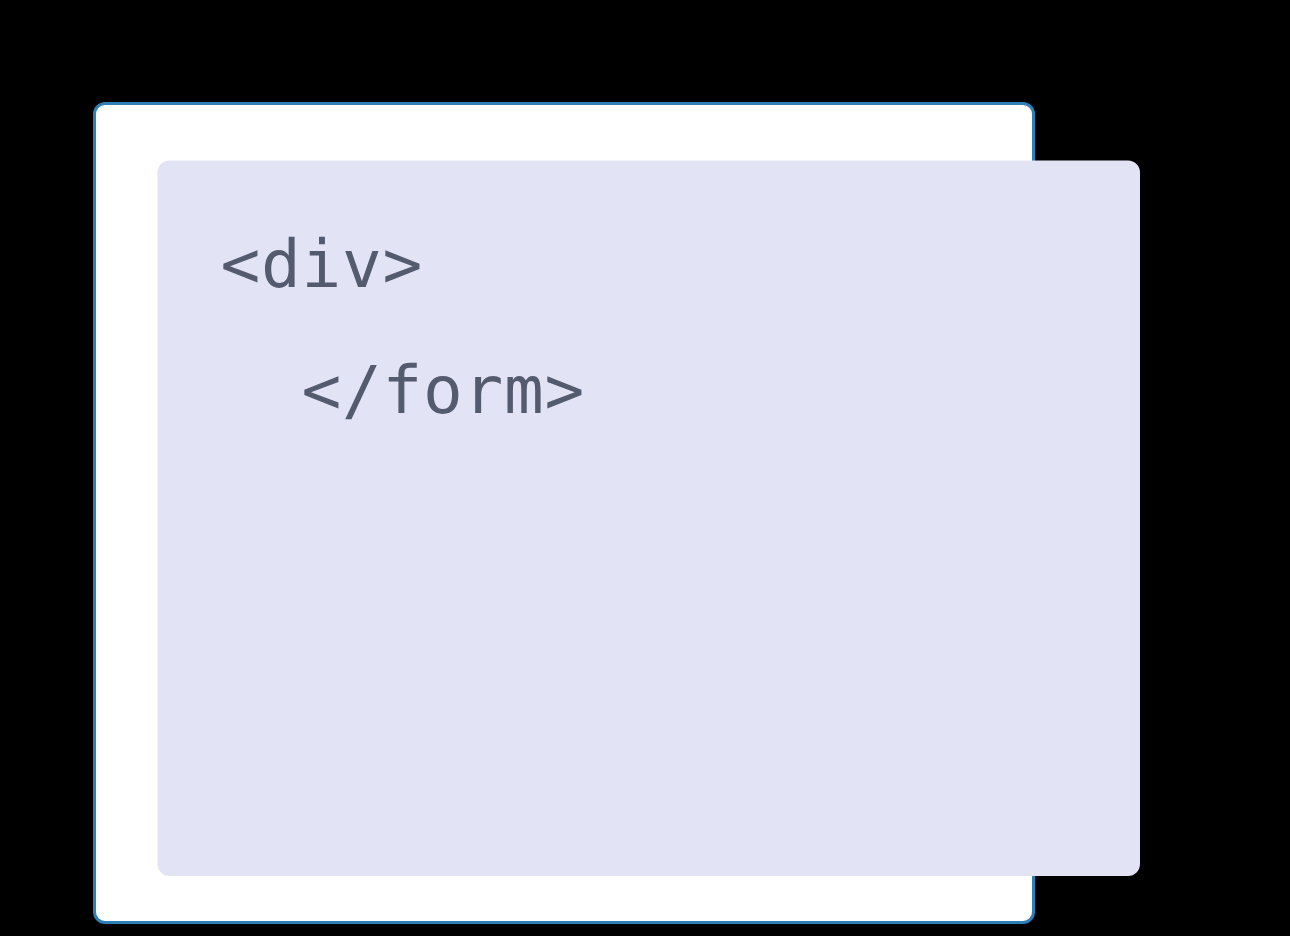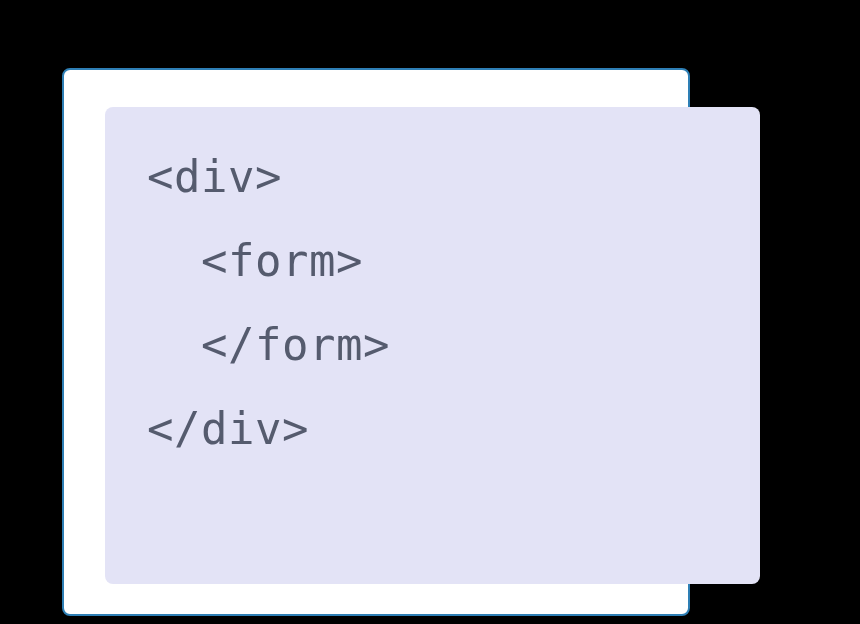--- a/index.html
+++ b/index.html
@@ -47,18 +47,16 @@
     letter-spacing: 0.5px;
   }
 </style>
 </head>
 <body>
 
 <div class="stage">
   <div class="card">
     <div class="code-block">
       <div class="code-line">&lt;div&gt;</div>
-      <div class="code-line">  &lt;form&gt;</div>
       <div class="code-line">  &lt;/form&gt;</div>
-      <div class="code-line">&lt;/div&gt;</div>
     </div>
   </div>
 </div>
 
 </body></html>

